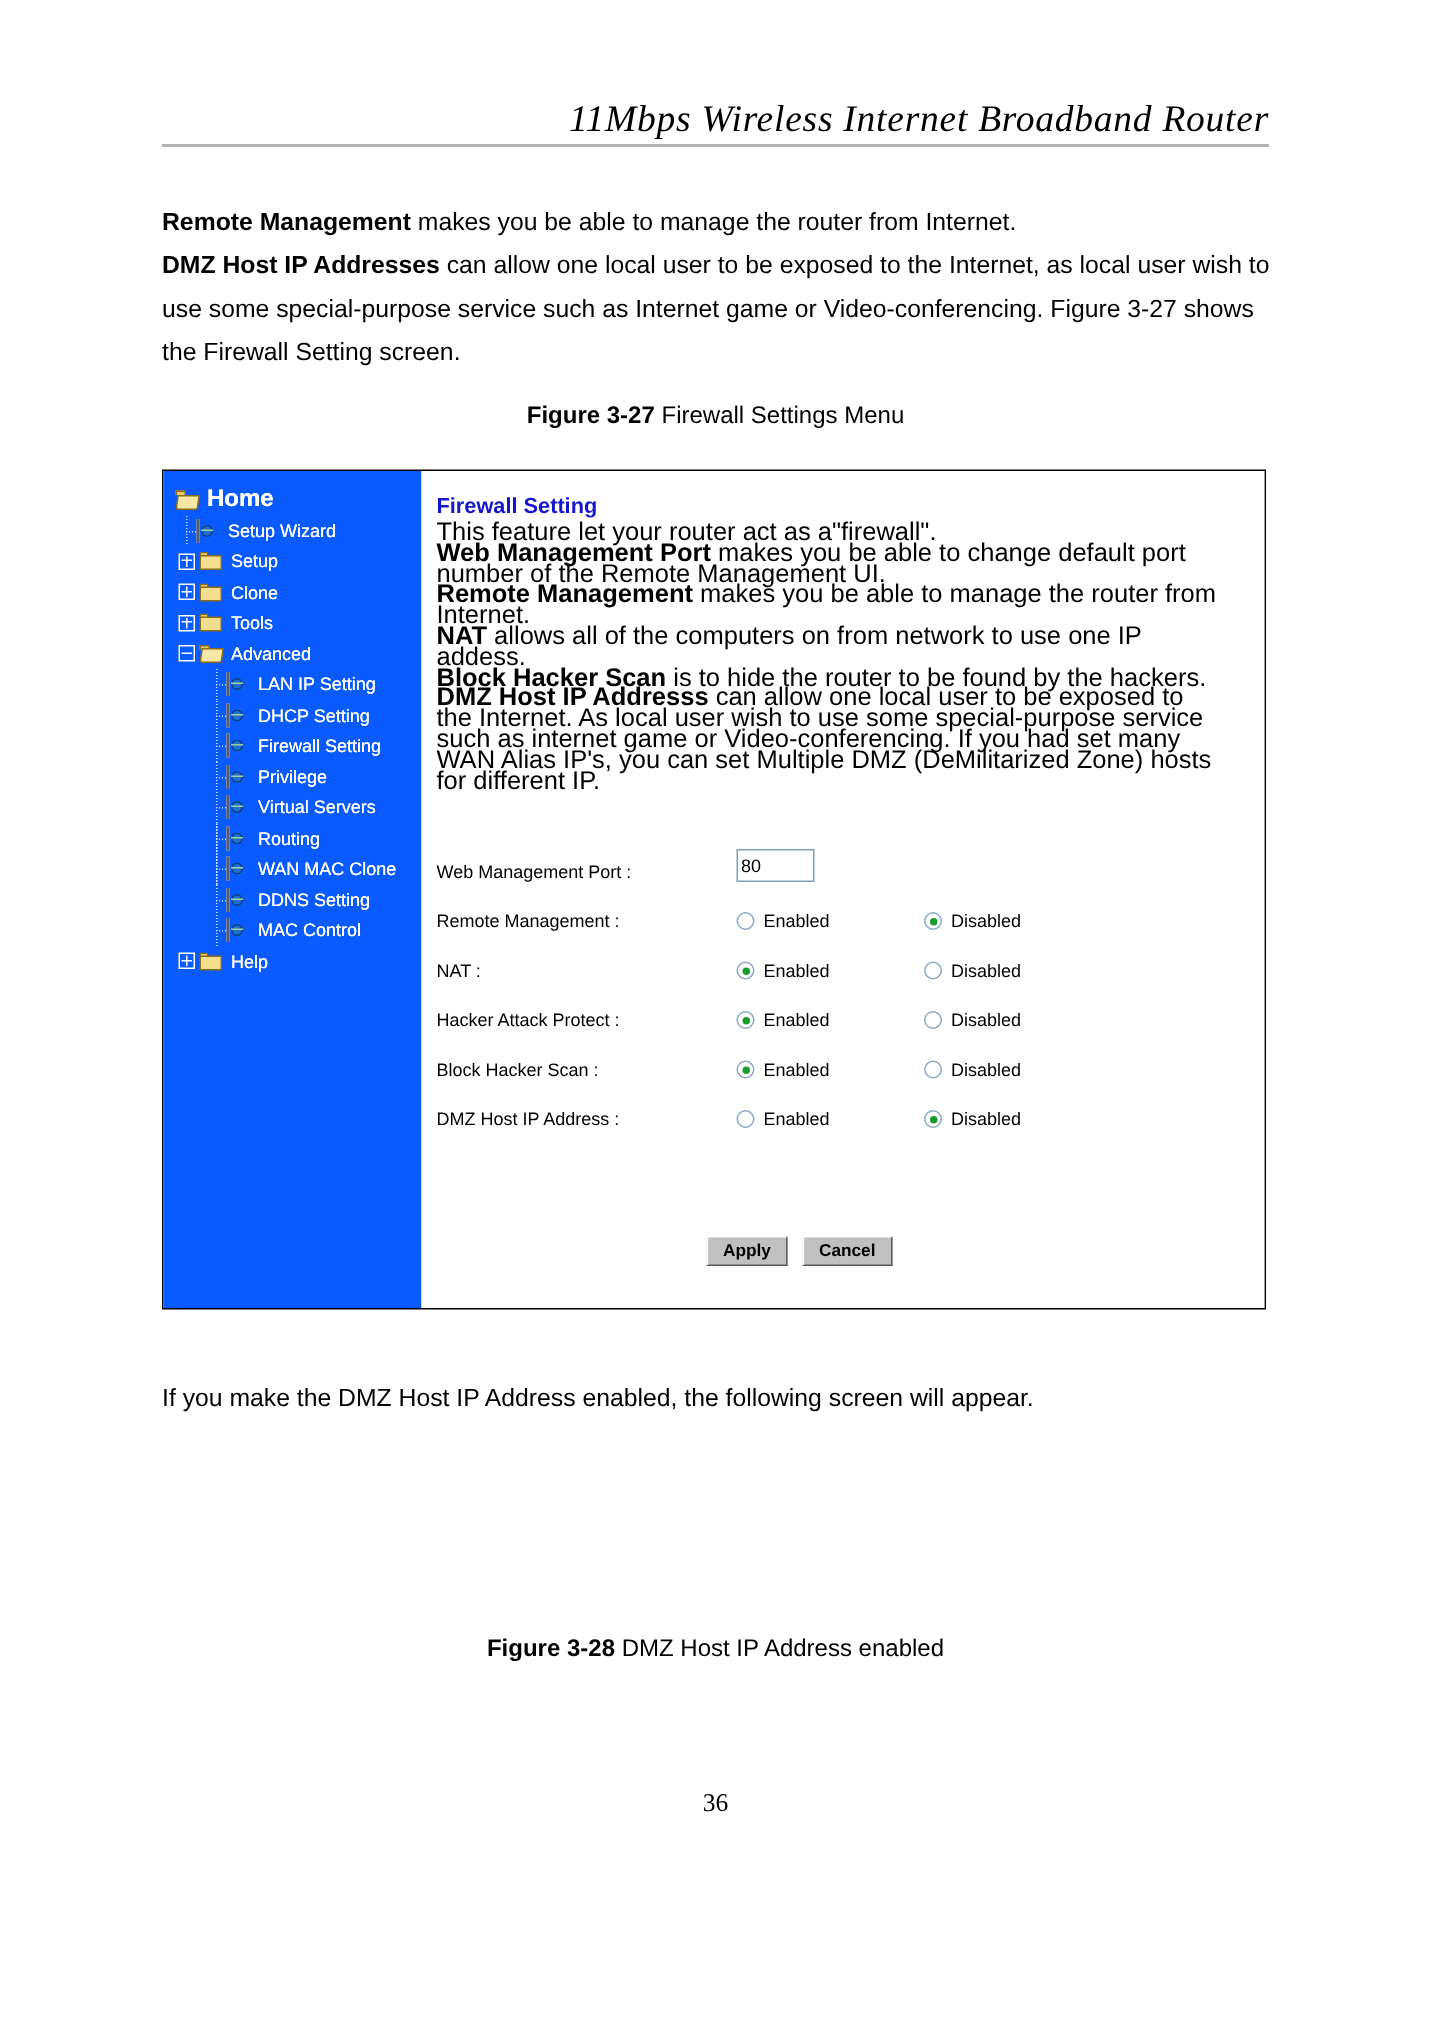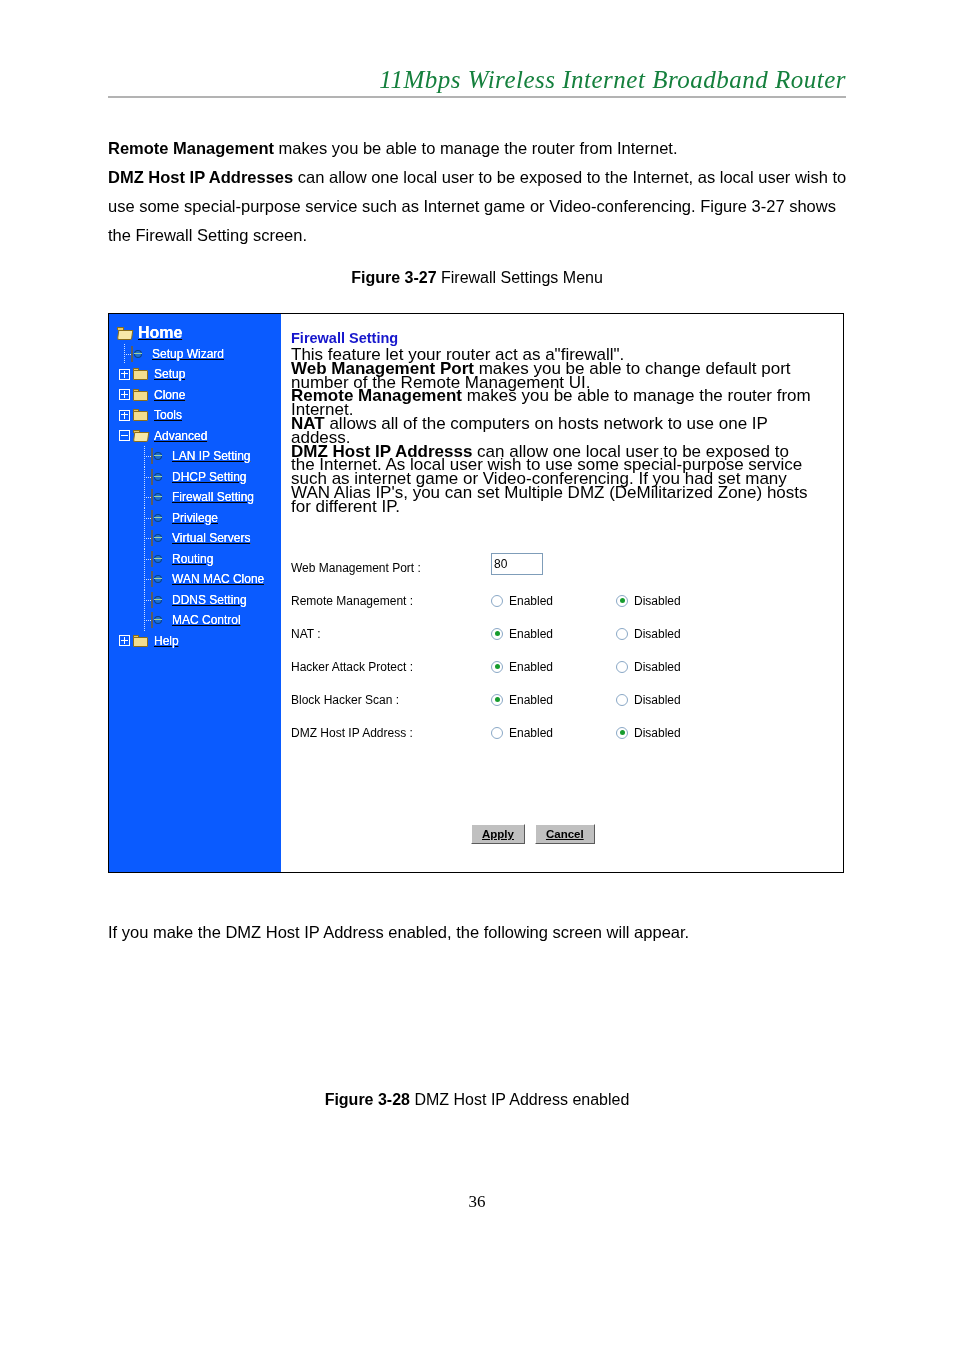--- a/index.html
+++ b/index.html
@@ -23,21 +23,21 @@
     top: 66px;
     width: 738px;
     text-align: right;
     border-bottom: 2px solid #b3b3b3;
     padding-bottom: 2px;
   }
   .page-header .title {
     font-family: "Liberation Serif", serif;
     font-style: italic;
     font-size: 25px;
-    color: #15803d;
+    color: #000000;
     letter-spacing: 0.5px;
     white-space: nowrap;
   }
 
   
   .intro {
     position: absolute;
     left: 108px;
     top: 134px;
     width: 740px;
@@ -92,21 +92,21 @@
 
   
   .sidebar {
     width: 172px;
     background: #0a5bff;
     flex: 0 0 172px;
     padding: 9px 0 0 0;
     position: relative;
     box-sizing: border-box;
   }
-  .tree { list-style: none; margin: 0; padding: 0; text-decoration: underline; }
+  .tree { list-style: none; margin: 0; padding: 0; }
   .node {
     display: flex;
     align-items: center;
     height: 20.5px;
     white-space: nowrap;
     font-size: 12px;
     color: #ffffff;
     position: relative;
   }
   .node .label { text-shadow: 0 0 0 #fff; }
@@ -326,21 +326,20 @@
     border-top: 1.5px solid #ffffff;
     border-left: 1.5px solid #ffffff;
     border-right: 1.5px solid #5a5a5a;
     border-bottom: 1.5px solid #5a5a5a;
     font-family: "Liberation Sans", sans-serif;
     font-size: 11.5px;
     font-weight: bold;
     padding: 3px 10px;
     color: #000;
     cursor: pointer;
-    text-decoration: underline;
   }
 </style>
 </head>
 <body>
 
 <div class="page-header">
   <span class="title">11Mbps  Wireless  Internet  Broadband  Router</span>
 </div>
 
 <div class="intro">
@@ -438,21 +437,22 @@
       </div>
   </div>
 
   <div class="panel">
     <div class="panel-title">Firewall Setting</div>
     <div class="desc">
       <div>This feature let your router act as a"firewall".</div>
       <div id="desc-items">
           <div><b>Web Management Port</b><span> makes you be able to change default port number of the Remote Management UI.</span></div>
           <div><b>Remote Management</b><span> makes you be able to manage the router from Internet.</span></div>
-          <div><b>NAT</b><span> allows all of the computers on hosts network to use one IP addess.</span></div>
+          <div><b>NAT</b><span> allows all of the computers on from network to use one IP addess.</span></div>
+          <div><b>Block Hacker Scan</b><span> is to hide the router to be found by the hackers.</span></div>
           <div><b>DMZ Host IP Addresss</b><span> can allow one local user to be exposed to the Internet. As local user wish to use some special-purpose service such as internet game or Video-conferencing.  If you had set many WAN Alias IP's, you can set Multiple DMZ (DeMilitarized Zone) hosts for different IP.</span></div>
         </div>
     </div>
 
     <div class="form" id="settings-form">
         <div class="form-row">
           <span class="form-label">Web Management Port :</span>
           <input type="text" class="txt-input" value="80" style="">
         </div>
         <div class="form-row">

